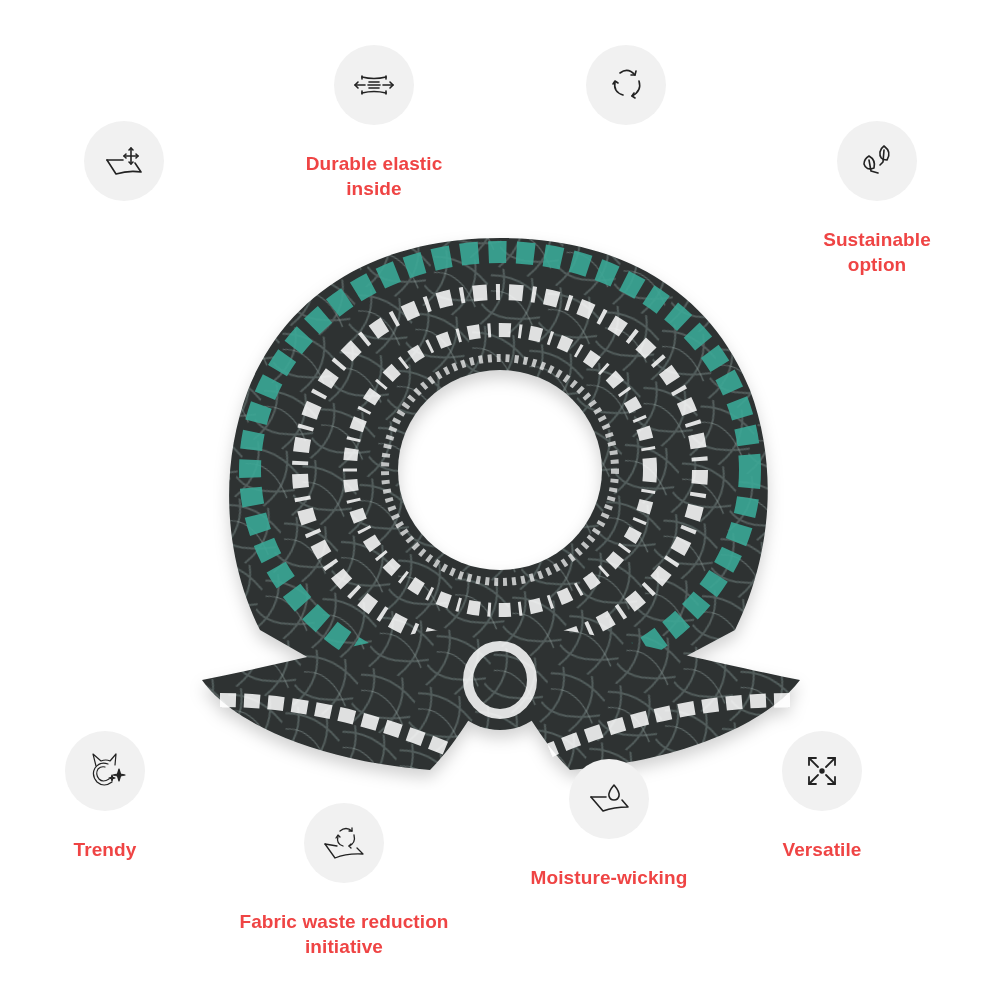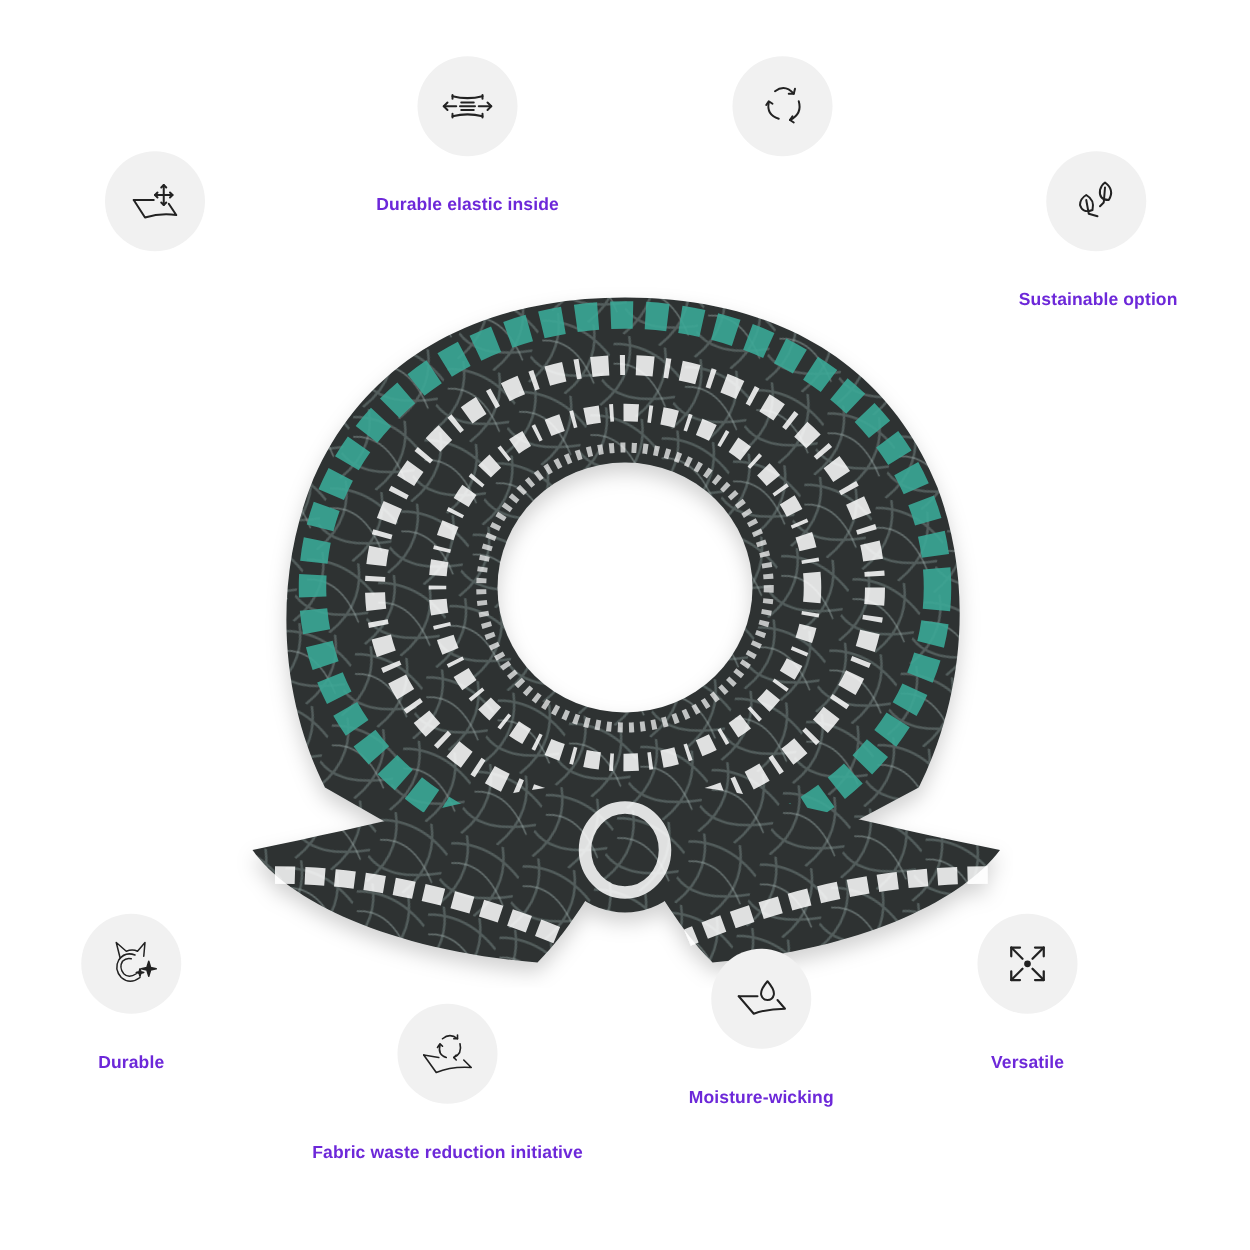--- a/index.html
+++ b/index.html
@@ -6,31 +6,31 @@
   html, body { width: 1000px; height: 1000px; background: #ffffff; overflow: hidden; }
   body { position: relative; font-family: "Liberation Sans", "DejaVu Sans", sans-serif; color: #222222; }
 
   .feature { position: absolute; display: flex; flex-direction: column; align-items: center; width: 260px; }
   .feature .circle {
     width: 80px; height: 80px; border-radius: 50%;
     background: #f1f1f1; display: flex; align-items: center; justify-content: center;
   }
   .feature .circle svg { width: 46px; height: 46px; }
   .feature .label {
-    margin-top: 26px; font-weight: 700; font-size: 14px; line-height: 25px;
-    text-align: center; color: #6d28d9; letter-spacing: 0.1px;
+    margin-top: 26px; font-weight: 700; font-size: 19px; line-height: 25px;
+    text-align: center; color: #ef4444; letter-spacing: 0.1px;
   }
 
   
   #f-stretch   { left: -6px;  top: 121px; }
   #f-elastic   { left: 244px; top: 45px;  }
   #f-leftovers { left: 496px; top: 45px;  }
   #f-sustain   { left: 747px; top: 121px; }
   #f-trendy    { left: -25px; top: 731px; }
-  #f-waste     { left: 228px; top: 803px; }
+  #f-waste     { left: 214px; top: 803px; }
   #f-moisture  { left: 479px; top: 759px; justify-content: flex-end; }
   #f-versatile { left: 692px; top: 731px; }
 
   
   #product { position: absolute; left: 190px; top: 230px; width: 620px; height: 560px; }
 </style>
 </head>
 <body>
 
 <div class="feature" id="f-stretch">
@@ -133,21 +133,21 @@
 <div class="feature" id="f-trendy">
   <div class="circle">
     <svg viewBox="0 0 46 46" fill="none" stroke="#222" stroke-width="1.2" stroke-linecap="round" stroke-linejoin="round">
       <path d="M14 18 L11 6 L19 13 Q24 11 28 13 L34 6 L33 17"></path>
       <path d="M30 34 Q22 40 15 34 Q9 27 13 20 Q18 13 26 16"></path>
       <path d="M27 31 Q21 35 17 31 Q13 26 16 21 Q19 18 23 19"></path>
       <path d="M37 21 L38.5 26 L43 27 L38.5 28 L37 33 L35.5 28 L31 27 L35.5 26 Z" fill="#222"></path>
       <path d="M30 27 L30.7 29.3 L33 30 L30.7 30.7 L30 33 L29.3 30.7 L27 30 L29.3 29.3 Z" fill="#222"></path>
     </svg>
   </div>
-  <div class="label">Durable</div>
+  <div class="label">Trendy</div>
 </div>
 
 <div class="feature" id="f-waste">
   <div class="circle">
     <svg viewBox="0 0 46 46" fill="none" stroke="#222" stroke-width="1.3" stroke-linecap="round" stroke-linejoin="round">
       <path d="M4 24 L16 26"></path>
         <path d="M4 24 L14 38 Q26 33 42 34 L36 28"></path>
       <path d="M19 11 Q25 6 31 11"></path>
         <path d="M28 11 L31 11 L31 8"></path>
       <path d="M33 15 Q35 23 28 26"></path>
@@ -185,15 +185,15 @@
     </svg>
   </div>
   <div class="label">Versatile</div>
 </div>
 
 <style>
   
   #f-stretch .label { width: 170px; }
   #f-elastic .label { width: 180px; }
   #f-leftovers .label { width: 200px; }
-  #f-sustain .label { width: 130px; text-align: right; }
+  #f-sustain .label { width: 130px; }
   #f-waste .label { width: 250px; }
 </style>
 
 </body></html>

